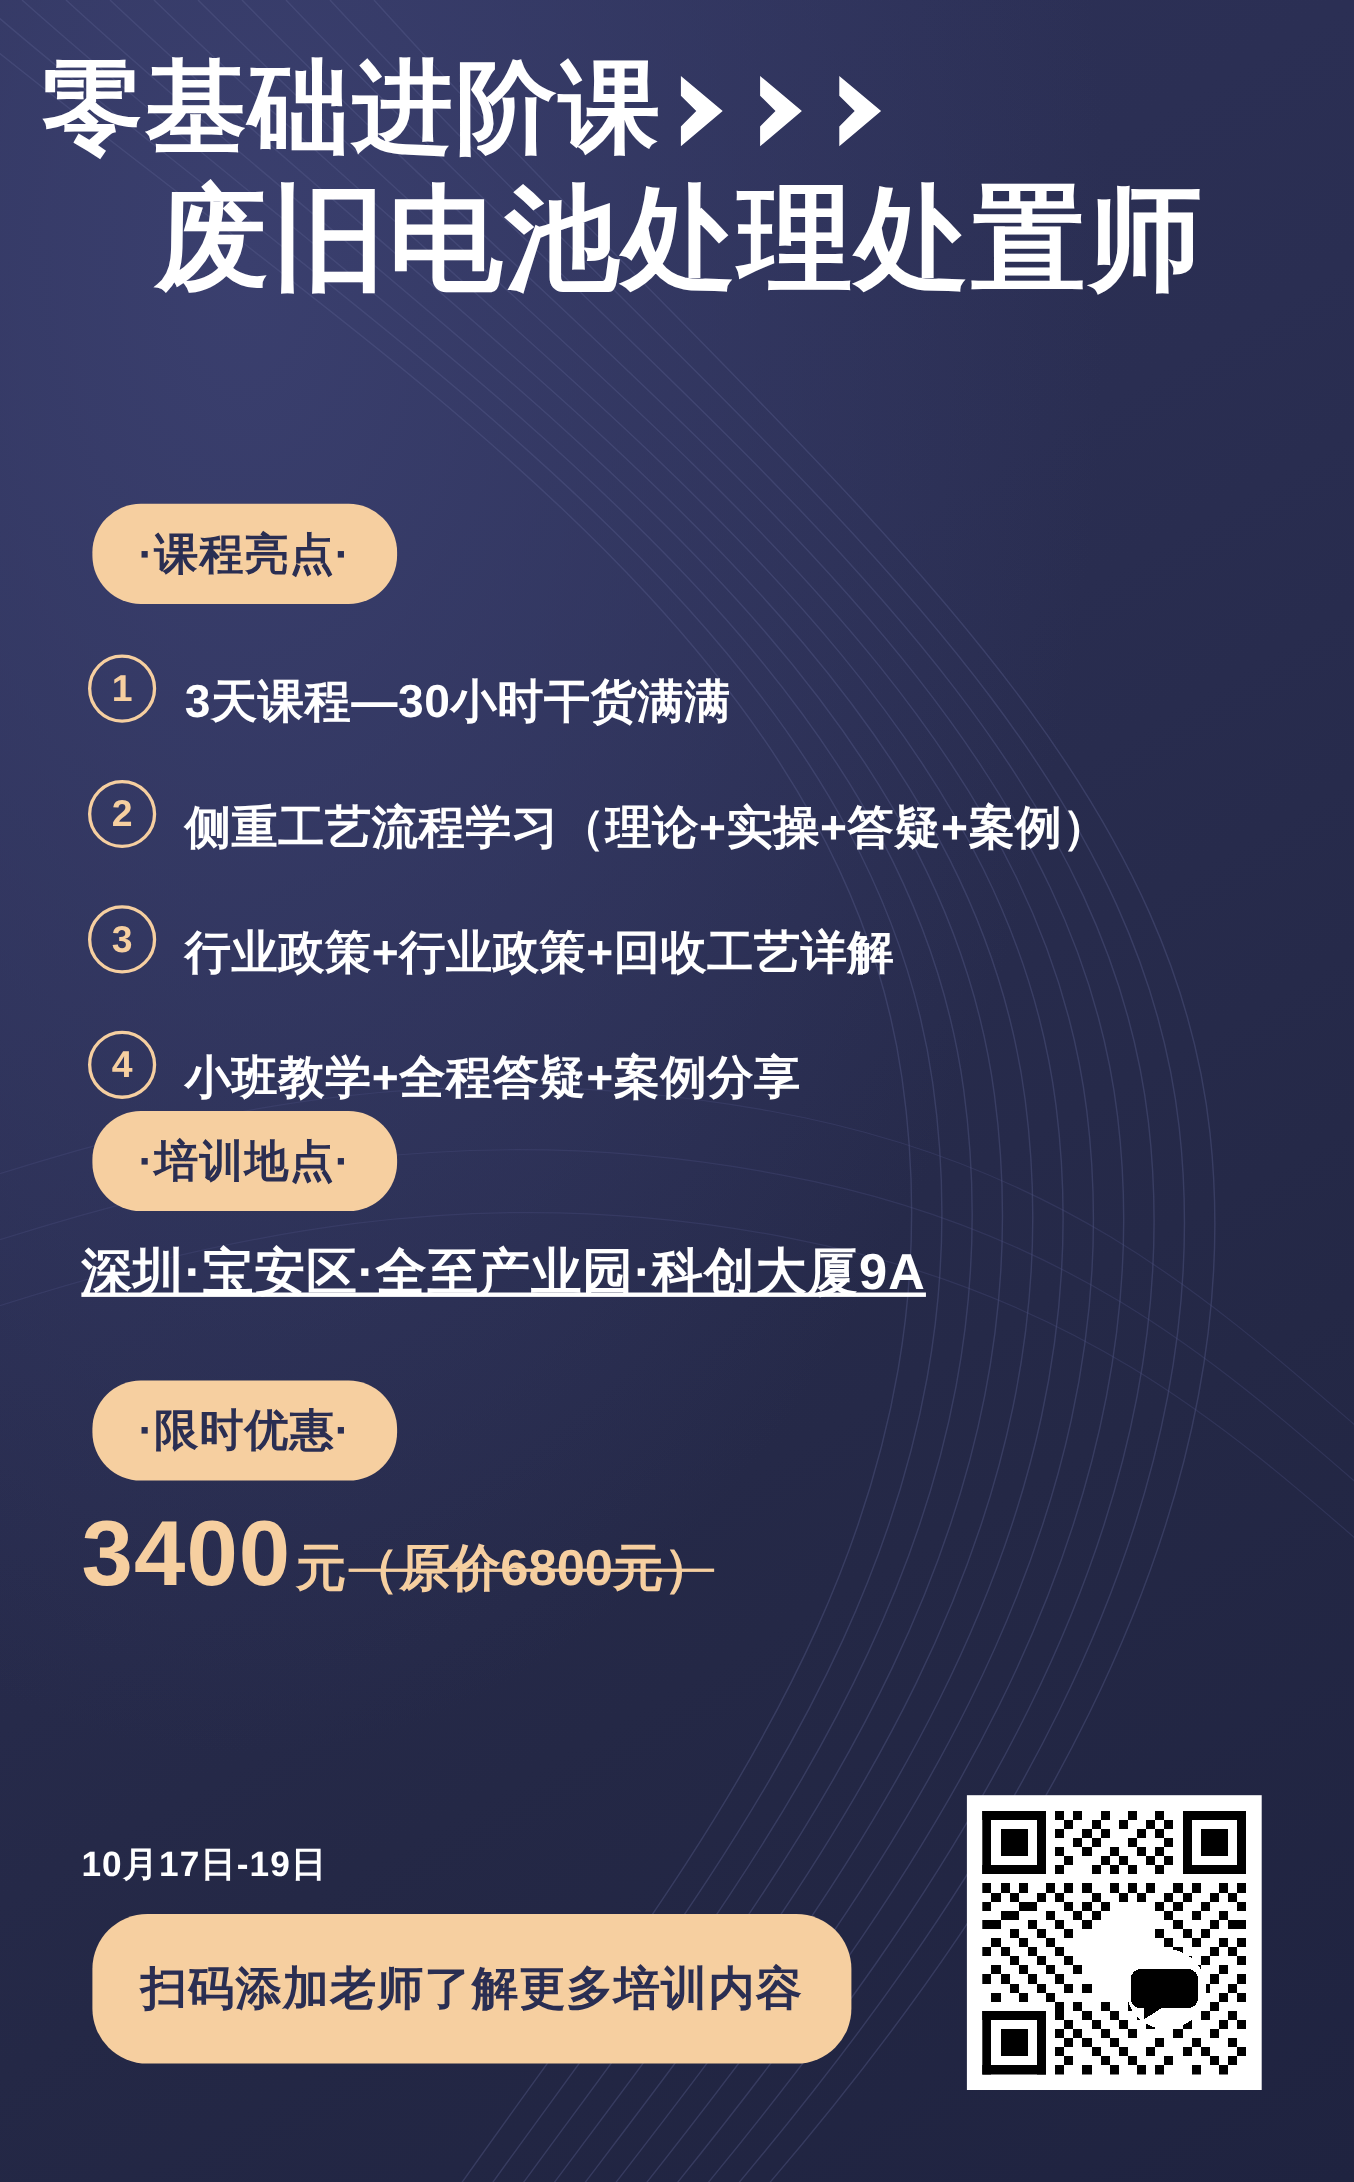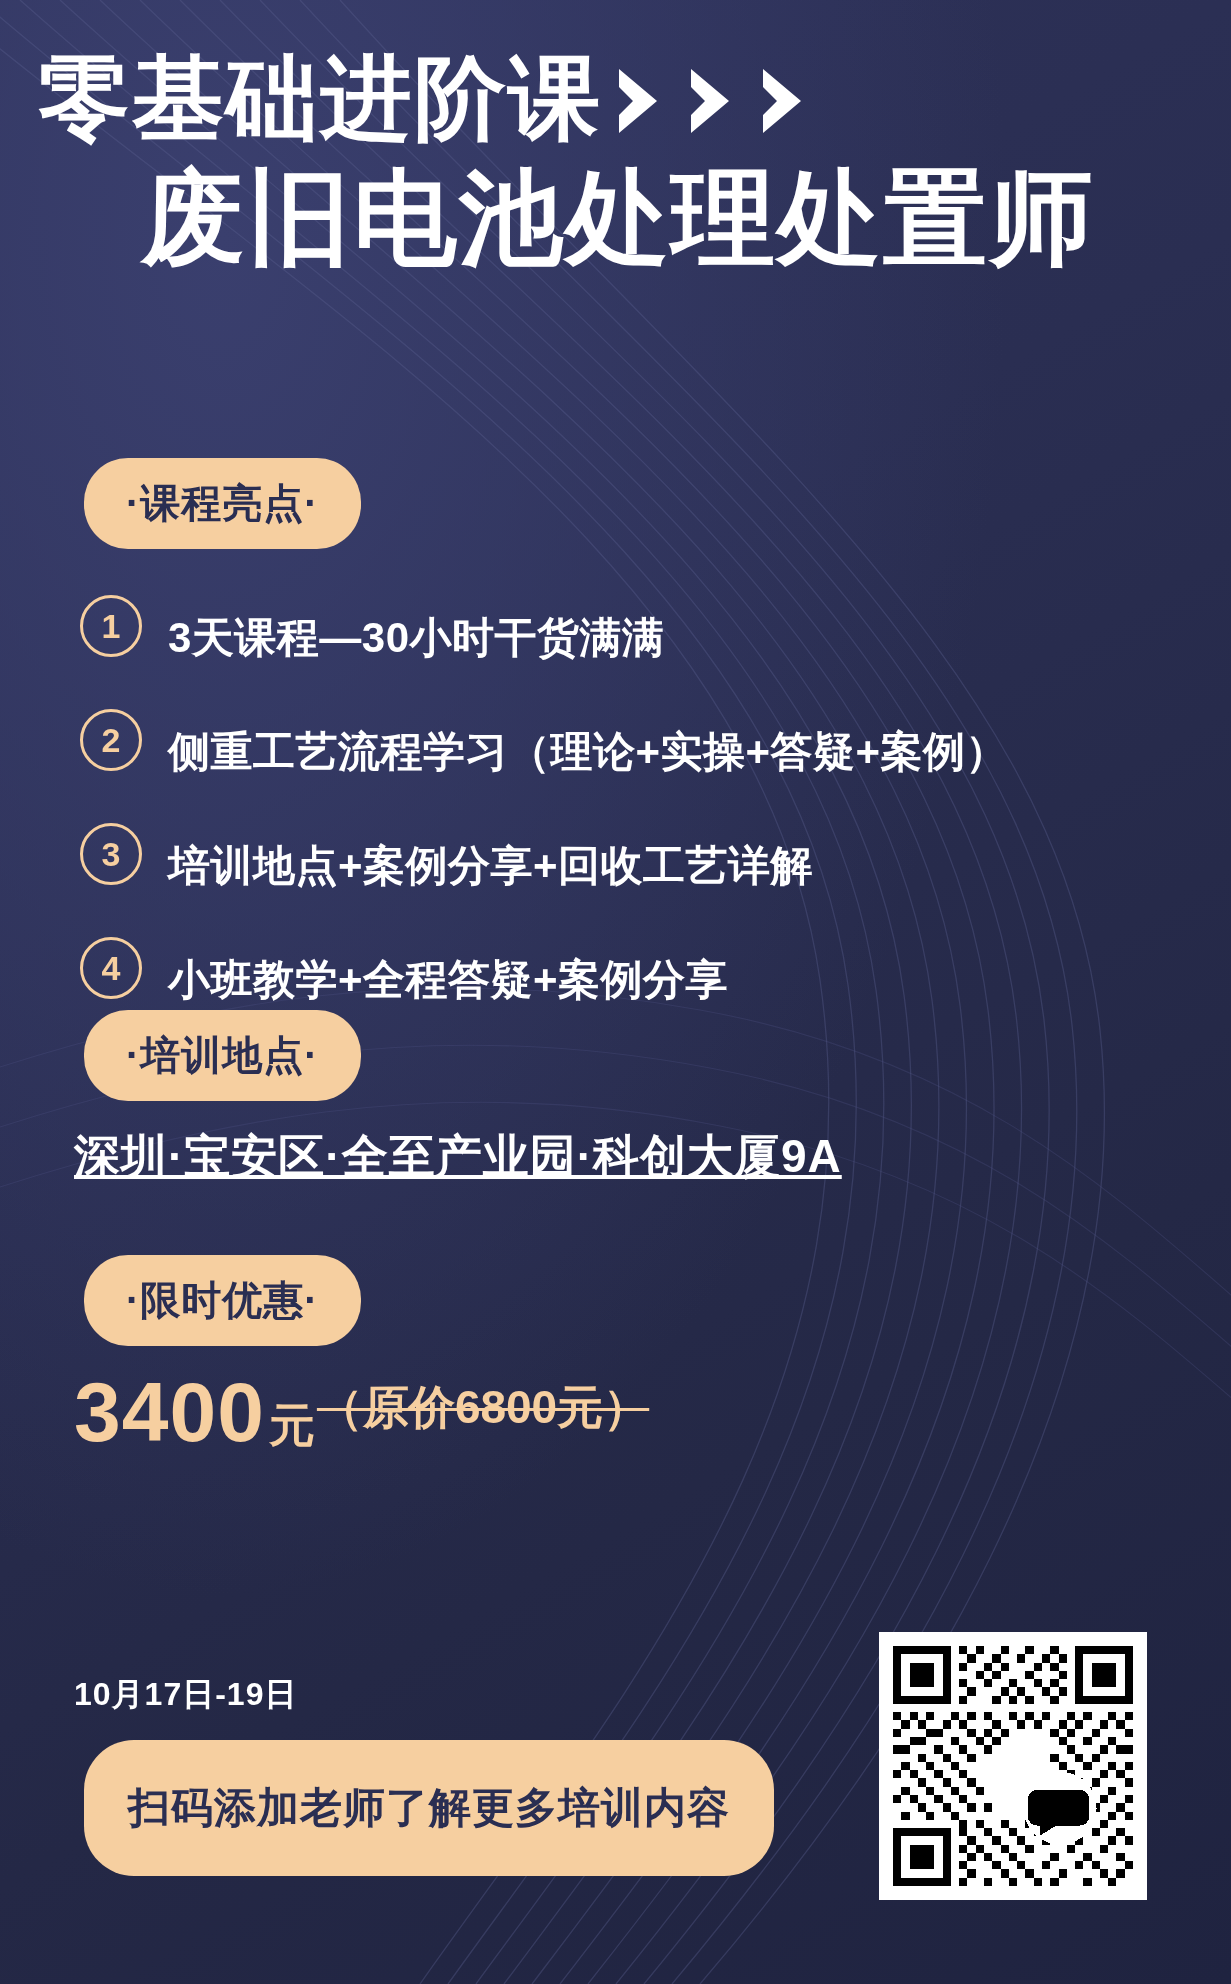--- a/index.html
+++ b/index.html
@@ -143,21 +143,21 @@
     font-weight: bold;
     line-height: 1;
     margin-left: 4px;
     margin-bottom: 6px;
   }
   .price-old {
     font-size: 46px;
     font-weight: bold;
     line-height: 1;
     margin-left: 2px;
-    margin-bottom: 24px;
+    margin-bottom: 6px;
     text-decoration: line-through;
     text-decoration-thickness: 3px;
   }
   .date-text {
     position: absolute;
     left: 74px;
     top: 1673px;
     font-size: 32px;
     font-weight: bold;
     letter-spacing: 1px;
@@ -237,21 +237,21 @@
     <div class="hl-item">
       <div class="hl-num">1</div>
       <div class="hl-text">3天课程—30小时干货满满</div>
     </div>
     <div class="hl-item">
       <div class="hl-num">2</div>
       <div class="hl-text">侧重工艺流程学习（理论+实操+答疑+案例）</div>
     </div>
     <div class="hl-item">
       <div class="hl-num">3</div>
-      <div class="hl-text">培训地点+案例分享+回收工艺详解</div>
+      <div class="hl-text">行业政策+行业政策+回收工艺详解</div>
     </div>
     <div class="hl-item">
       <div class="hl-num">4</div>
       <div class="hl-text">小班教学+全程答疑+案例分享</div>
     </div>
   </div>
 
   <div class="pill section pill-location">·培训地点·</div>
   <div class="location-text">深圳·宝安区·全至产业园·科创大厦9A</div>
 

